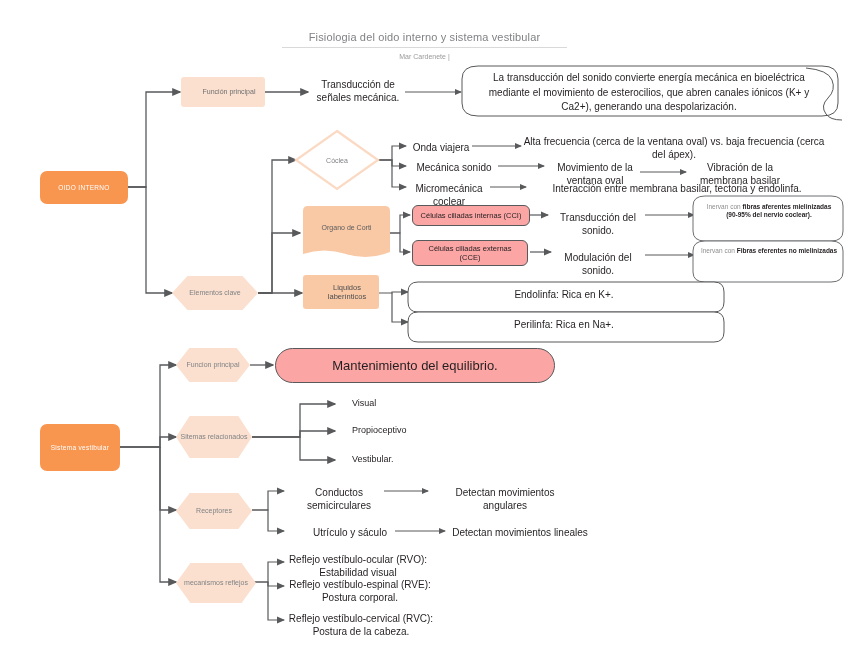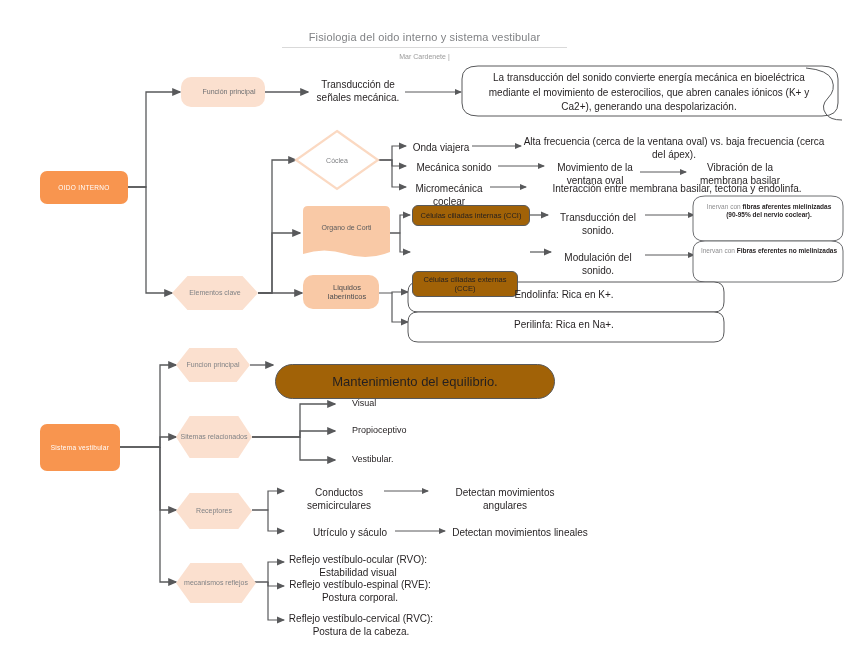--- a/index.html
+++ b/index.html
@@ -54,21 +54,21 @@
     background:#f8954f;
     color:#ffffff;
     border-radius:7px;
     font-size:6.5px;
     letter-spacing:.3px;
   }
   
   .peach-round{
     background:#fbe0cf;
     color:#6d6e71;
-    border-radius:10px;
+    border-radius:3px;
     font-size:7px;
     padding-left:12px;
   }
   .peach-round.strong{
     background:#f9c9a6;
     color:#4d4d4f;
     font-size:7.5px;
   }
   
   .hex{
@@ -86,21 +86,21 @@
   }
   
   .doc-wrap{position:absolute;}
   .doc-wrap .label{
     position:absolute;left:0;top:0;width:100%;height:86%;
     display:flex;align-items:center;justify-content:center;
     font-size:7px;color:#5b5b5d;
   }
   
   .obox{
-    background:#a16207;
+    background:#fca5a5;
     border:1px solid #58595b;
     border-radius:6px;
     color:#231f20;
     font-size:7.5px;
   }
   .obox.big{ font-size:13px; border-radius:18px; }
   
   .txt{
     position:absolute;
     color:#231f20;
@@ -235,41 +235,41 @@
   <div class="txt" style="left:405px;top:183px;width:88px;">Micromecánica coclear</div>
   <div class="txt" style="left:527px;top:183px;width:300px;">Interacción entre membrana basilar, tectoria y endolinfa.</div>
 
   <div class="doc-wrap" style="left:303px;top:206px;width:87px;height:50px;">
     <div class="label">Organo de Corti</div>
   </div>
 
   <div class="node obox" style="left:412px;top:205px;width:118px;height:21px;padding:0 4px;">Células ciliadas internas (CCI)</div>
   <div class="txt" style="left:550px;top:212px;width:96px;">Transducción del sonido.</div>
 
-  <div class="node obox" style="left:412px;top:240px;width:106px;height:26px;padding:0 8px;margin-top:31px;">Células ciliadas externas (CCE)</div>
+  <div class="node obox" style="left:412px;top:240px;width:116px;height:26px;padding:0 8px;">Células ciliadas externas (CCE)</div>
   <div class="txt" style="left:550px;top:252px;width:96px;">Modulación del sonido.</div>
 
   <div class="bubble-txt" style="left:700px;top:203px;width:138px;">
     <span class="lead">Inervan con </span><span class="bold">fibras aferentes mielinizadas (90-95% del nervio coclear).</span>
   </div>
 
   <div class="bubble-txt" style="left:700px;top:247px;width:138px;">
     <span class="lead">Inervan con </span><span class="bold">Fibras eferentes no mielinizadas</span>
   </div>
 
   <div class="node peach-round strong" style="left:303px;top:275px;width:76px;height:34px;">Liquidos laberínticos</div>
 
   <div class="txt" style="left:414px;top:289px;width:300px;text-align:center;">Endolinfa: Rica en K+.</div>
   <div class="txt" style="left:414px;top:319px;width:300px;text-align:center;">Perilinfa: Rica en Na+.</div>
 
   <div class="node root" style="left:40px;top:424px;width:80px;height:47px;">Sistema vestibular</div>
 
   <div class="node hex" style="left:176px;top:348px;width:74px;height:34px;">Funcion principal</div>
 
-  <div class="node obox big" style="left:275px;top:348px;width:280px;height:35px;margin-top:16px;">Mantenimiento del equilibrio.</div>
+  <div class="node obox big" style="left:275px;top:348px;width:280px;height:35px;">Mantenimiento del equilibrio.</div>
 
   <div class="node hex" style="left:176px;top:416px;width:76px;height:42px;">Sitemas relacionados</div>
 
   <div class="txt lg" style="left:352px;top:398px;width:90px;text-align:left;">Visual</div>
   <div class="txt lg" style="left:352px;top:425px;width:110px;text-align:left;">Propioceptivo</div>
   <div class="txt lg" style="left:352px;top:454px;width:100px;text-align:left;">Vestibular.</div>
 
   <div class="node hex" style="left:176px;top:493px;width:76px;height:36px;">Receptores</div>
 
   <div class="txt" style="left:293px;top:487px;width:92px;">Conductos semicirculares</div>

